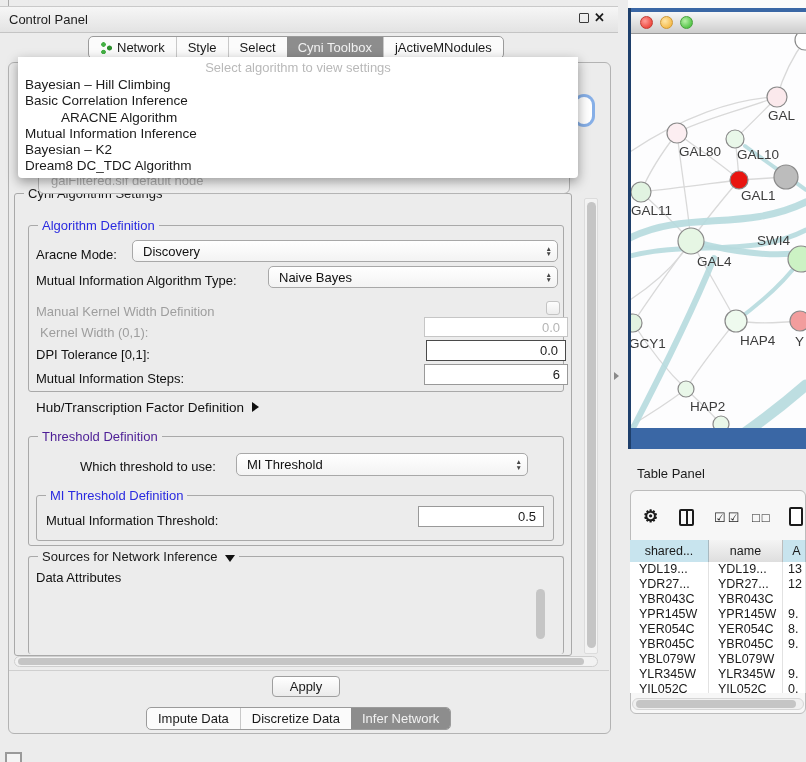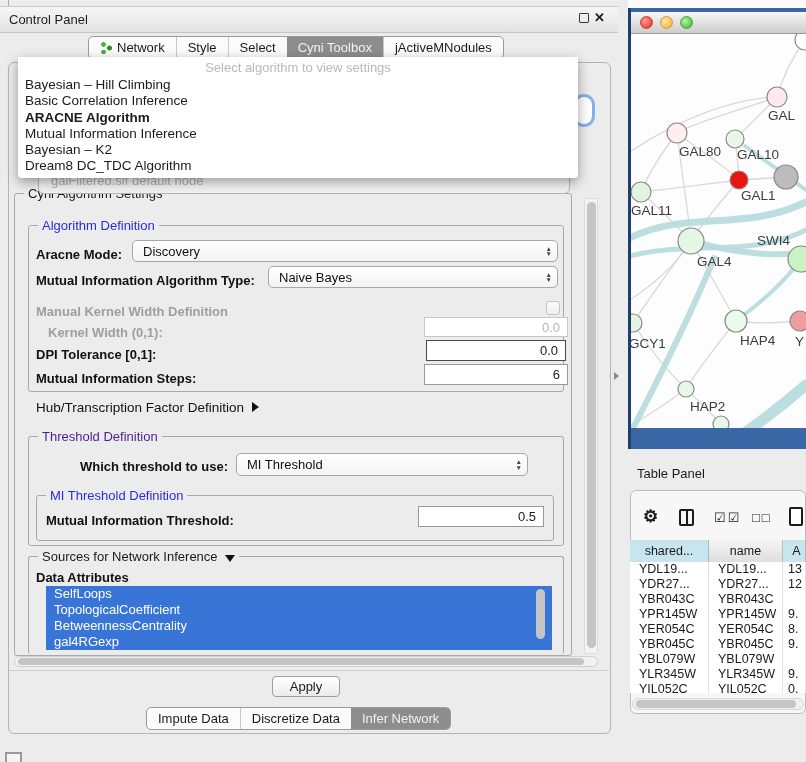--- a/index.html
+++ b/index.html
@@ -20,30 +20,30 @@
   .net-ic{width:12px;height:12px;display:inline-block;background:
      radial-gradient(circle at 3.5px 2.5px,#45b045 2px,rgba(0,0,0,0) 2.6px),
      radial-gradient(circle at 3.5px 10px,#45b045 2px,rgba(0,0,0,0) 2.6px),
      radial-gradient(circle at 9.5px 6px,#2f8f2f 2.2px,rgba(0,0,0,0) 2.8px);}
   .content-panel{left:8px;top:62px;width:601px;height:670px;border:1px solid #b3b3b3;border-radius:6px;background:#ececec;}
   
   .dropdown{left:18px;top:57px;width:560px;height:121px;background:#fff;border-radius:0 0 4px 4px;
      box-shadow:0 4px 12px rgba(0,0,0,.38);z-index:10;padding-top:3px;box-sizing:border-box;}
   .dd-placeholder{text-align:center;color:#b9b9b9;font-size:13px;height:17px;line-height:15px;}
   .dd-item{font-size:13.5px;height:16.3px;line-height:16.3px;padding:0 7px;white-space:nowrap;}
-  .dd-item.bold{font-weight:bold;}
+  .dd-item.bold{font-weight:normal;margin-left:36px;}
   .hidden-combo{left:38px;top:166px;width:530px;height:26px;border:1px solid #b5b5b5;border-radius:6px;
      background:linear-gradient(#fefefe,#f0f0f0);z-index:1;display:flex;align-items:center;}
   .hidden-combo span{color:#b0b0b0;font-size:13px;margin-left:12px;}
   .focus-frag{left:576px;top:97px;width:16px;height:27px;border-radius:8px;background:#fff;
      box-shadow:0 0 0 3px rgba(100,155,230,.75);z-index:2;}
   
   .group{border:1px solid #a9a9a9;border-radius:3px;}
   .gtitle{position:absolute;top:-8px;left:9px;background:#ececec;padding:0 4px;font-size:13px;white-space:nowrap;}
-  .lbl{font-size:13px;font-weight:bold;color:#111;white-space:nowrap;}
+  .lbl{font-size:13px;font-weight:normal;color:#111;white-space:nowrap;}
   .lbl.gray{color:#9e9e9e;}
   .plain{font-size:13.5px;color:#111;white-space:nowrap;}
   .combo{background:linear-gradient(#ffffff,#f3f3f3);border:1px solid #a8a8a8;border-radius:5px;
      font-size:13px;display:flex;align-items:center;padding:0 5px 0 10px;box-sizing:border-box;color:#111;}
   .combo .arr{margin-left:auto;display:flex;flex-direction:column;align-items:center;color:#444;
      font-size:6.5px;line-height:5.5px;padding-left:6px;}
   .field{background:#fff;border:1px solid #999;font-size:13px;display:flex;align-items:center;
      justify-content:flex-end;padding:8px 7px;box-sizing:border-box;}
   .field.disabled{border-color:#c6c6c6;color:#b5b5b5;}
   .field.focus{border:1.6px solid #4a4a4a;}
@@ -157,21 +157,21 @@
   <span class="abs lbl" style="left:36px;top:273px;">Mutual Information Algorithm Type:</span>
   <div class="abs combo" style="left:268px;top:266px;width:290px;height:22px;">
     <span>Naive Bayes</span>
     <span class="arr">
         <span>▲</span>
         <span>▼</span>
       </span>
   </div>
   <span class="abs lbl gray" style="left:36px;top:304px;">Manual Kernel Width Definition</span>
   <div class="abs cbox" style="left:546px;top:301px;"></div>
-  <span class="abs lbl gray" style="left:48px;top:325px;">Kernel Width (0,1):</span>
+  <span class="abs lbl gray" style="left:40px;top:325px;">Kernel Width (0,1):</span>
   <div class="abs field disabled" style="left:424px;top:317px;width:144px;height:20px;">
     <span>0.0</span>
   </div>
   <span class="abs lbl" style="left:36px;top:347px;">DPI Tolerance [0,1]:</span>
   <div class="abs field focus" style="left:426px;top:340px;width:140px;height:21px;">
     <span>0.0</span>
   </div>
   <span class="abs lbl" style="left:36px;top:371px;">Mutual Information Steps:</span>
   <div class="abs field" style="left:424px;top:364px;width:144px;height:21px;">
     <span>6</span>
@@ -197,26 +197,20 @@
   </div>
   <span class="abs lbl" style="left:46px;top:513px;">Mutual Information Threshold:</span>
   <div class="abs field" style="left:418px;top:506px;width:126px;height:21px;">
     <span>0.5</span>
   </div>
 
   <div class="abs group" style="left:28px;top:556px;width:534px;height:97px;border-bottom:none;">
     <span class="gtitle"><span>Sources for Network Inference</span><span class="tri-down"></span></span>
   </div>
   <span class="abs lbl" style="left:36px;top:570px;">Data Attributes</span>
-  <div class="abs attr-list" style="left:46px;top:586px;width:506px;height:64px;" id="attr-list">
-      <div class="attr-item">SelfLoops</div>
-      <div class="attr-item">TopologicalCoefficient</div>
-      <div class="attr-item">BetweennessCentrality</div>
-      <div class="attr-item">gal4RGexp</div>
-    </div>
   <div class="abs thumb" style="left:536px;top:589px;width:9px;height:50px;"></div>
 
   <div class="abs vscroll" style="left:584px;top:198px;width:14px;height:456px;">
     <div class="thumb" style="position:absolute;left:2px;top:3px;width:9px;height:446px;"></div>
   </div>
   <div class="abs hscroll" style="left:14px;top:656px;width:584px;height:11px;">
     <div class="thumb" style="position:absolute;left:3px;top:1px;width:566px;height:7px;"></div>
   </div>
 
   <div class="abs sepline" style="left:9px;top:670px;width:600px;height:1px;"></div>

